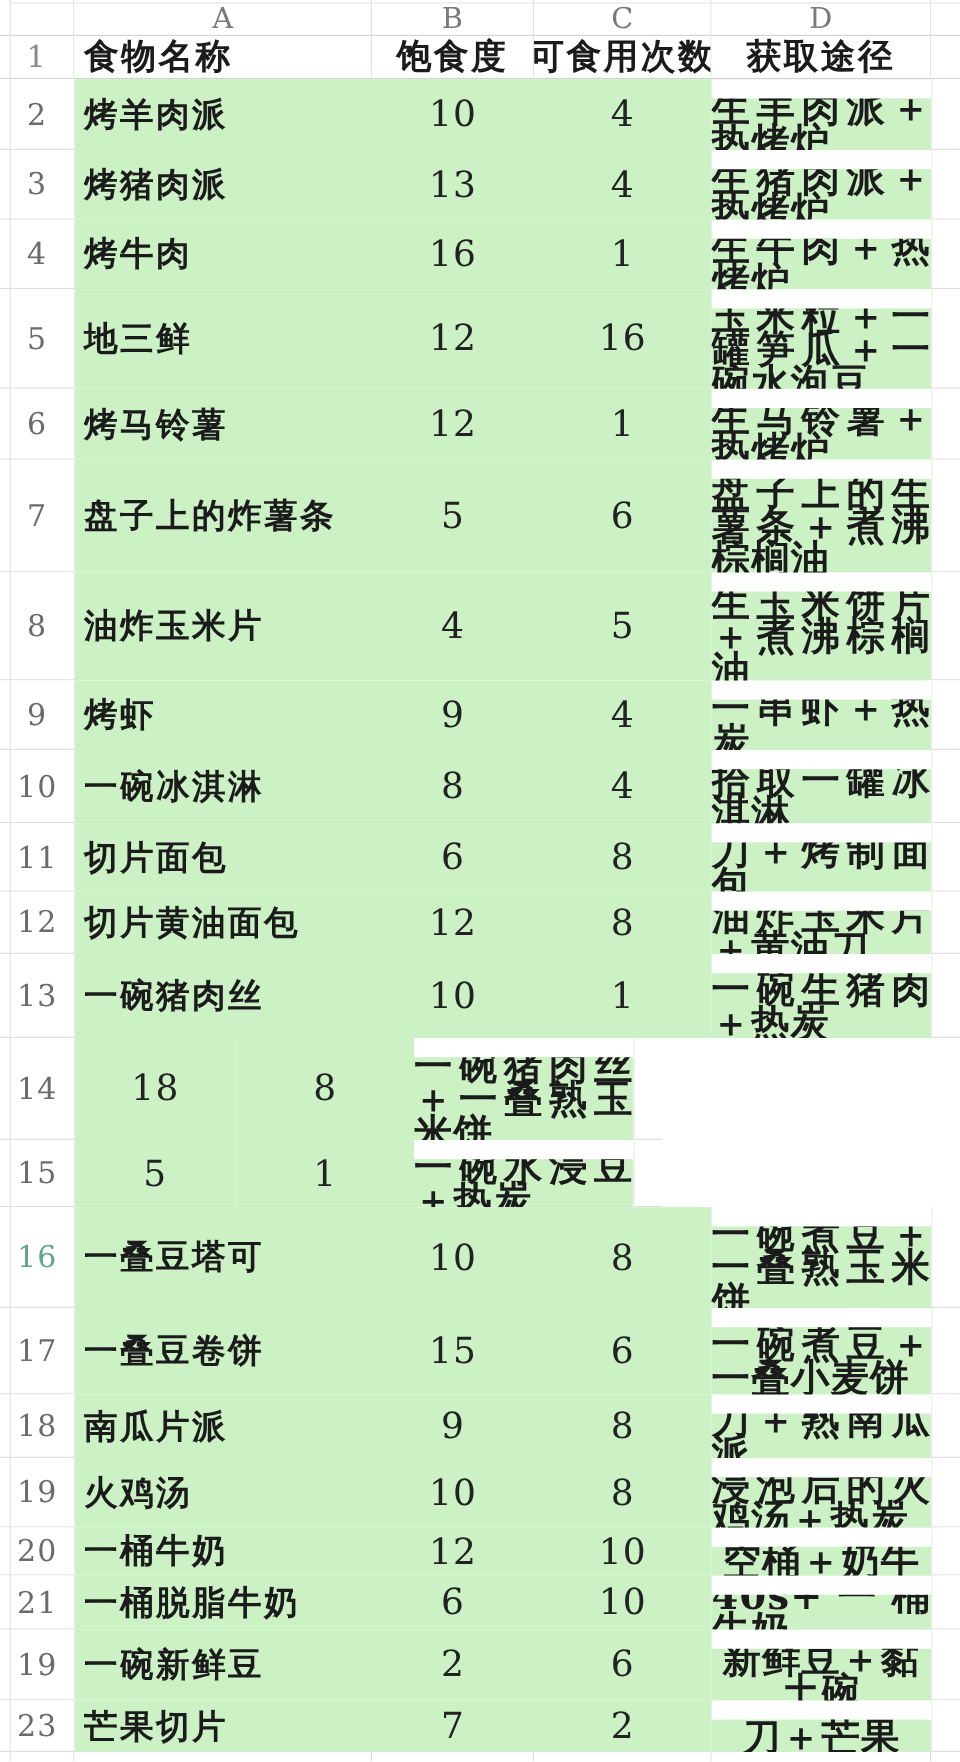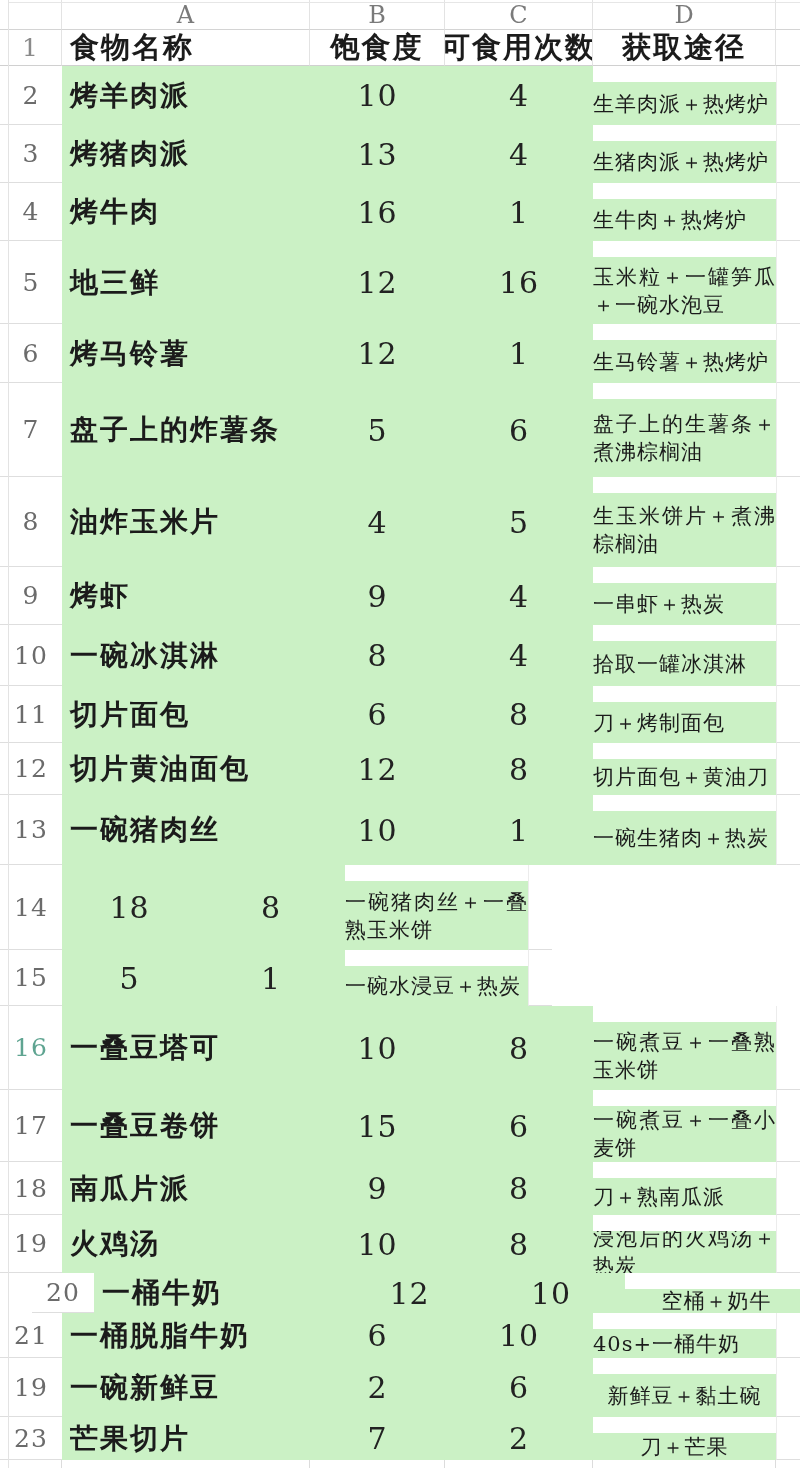--- a/index.html
+++ b/index.html
@@ -35,21 +35,21 @@
   .header-row .h-rn { font-weight:400; font-size:25px; letter-spacing:1px; color:#8a8a8a; }
 
   
   .rn {
     justify-content:center; color:#6b6b6b; font-size:25px; letter-spacing:1px;
     background:#fff; border-bottom:1px solid #dedede;
   }
   .green { background:#cbf1c5; }
   .cA { padding-left:8px; font-weight:700; font-size:28px; letter-spacing:2px; }
   .cB, .cC { justify-content:center; font-size:30px; font-weight:400; letter-spacing:1px; color:#222; }
-  .cD { font-weight:400; font-size:21px;margin-top:16px; }
+  .cD { font-weight:700; font-size:32px;margin-top:16px; }
   .cD .txt {
     display:block; width:100%; text-align:justify; letter-spacing:1px; line-height:28px;
   }
   .cD.center .txt { text-align:center; }
   .cE { background:#fff; border-bottom:1px solid #dedede; border-left:1px solid #ececec; }
 
   
   .sliver { height:8px; }
   .sliver .cell { background:#fff; border-right:1px solid #dcdcdc; }
   .sliver .cell:last-child { border-right:none; }
@@ -181,21 +181,21 @@
           <span class="txt">刀＋烤制面包</span>
         </div>
         <div class="cell w-e cE"></div>
       </div>
       <div class="row" style="height: 52px;">
         <div class="cell w-rn rn">12</div>
         <div class="cell w-a green cA">切片黄油面包</div>
         <div class="cell w-b green cB">12</div>
         <div class="cell w-c green cC">8</div>
         <div class="cell w-d green cD">
-          <span class="txt">切片面包＋黄油刀</span>
+          <span class="txt">油炸玉米片＋黄油刀</span>
         </div>
         <div class="cell w-e cE"></div>
       </div>
       <div class="row" style="height: 70px;">
         <div class="cell w-rn rn">13</div>
         <div class="cell w-a green cA">一碗猪肉丝</div>
         <div class="cell w-b green cB">10</div>
         <div class="cell w-c green cC">1</div>
         <div class="cell w-d green cD">
           <span class="txt">一碗生猪肉＋热炭</span>
@@ -253,21 +253,21 @@
       <div class="row" style="height: 58px;">
         <div class="cell w-rn rn">19</div>
         <div class="cell w-a green cA">火鸡汤</div>
         <div class="cell w-b green cB">10</div>
         <div class="cell w-c green cC">8</div>
         <div class="cell w-d green cD">
           <span class="txt">浸泡后的火鸡汤＋热炭</span>
         </div>
         <div class="cell w-e cE"></div>
       </div>
-      <div class="row" style="height: 40px; padding-left: 32px;">
+      <div class="row" style="height: 40px;">
         <div class="cell w-rn rn">20</div>
         <div class="cell w-a green cA">一桶牛奶</div>
         <div class="cell w-b green cB">12</div>
         <div class="cell w-c green cC">10</div>
         <div class="cell w-d green cD center">
           <span class="txt">空桶＋奶牛</span>
         </div>
         <div class="cell w-e cE"></div>
       </div>
       <div class="row" style="height: 45px;">

